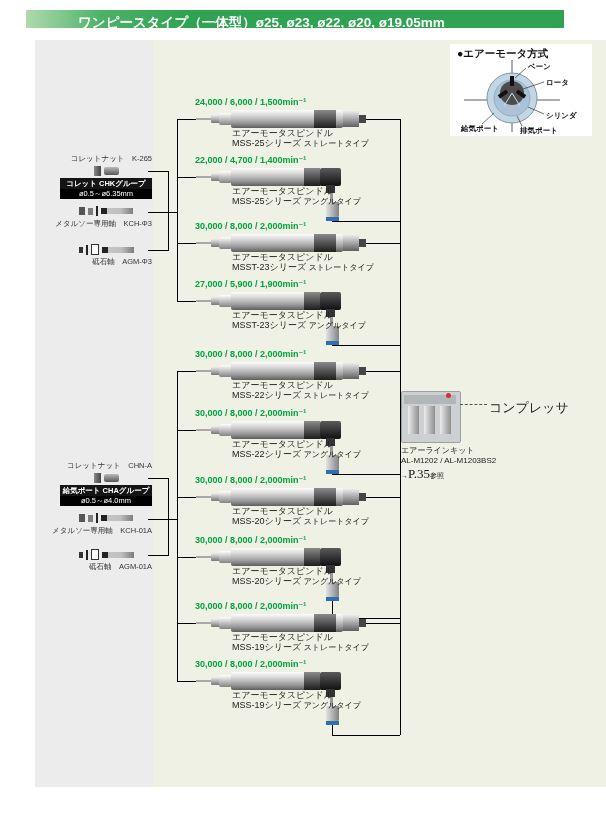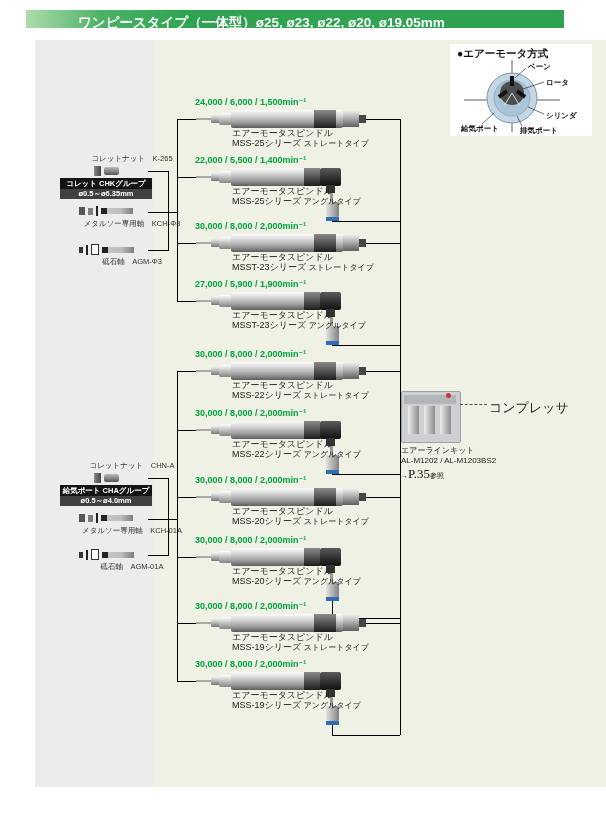--- a/index.html
+++ b/index.html
@@ -39,25 +39,25 @@
   .nub{left:163px;top:8px;width:7px;height:8px;background:#464646;}
   .angle .sbody{width:92px;}
   .angle .grip{left:108px;width:16px;}
   .angle .ahead{left:124px;top:3px;width:21px;height:18px;background:linear-gradient(#5a5a5a,#101010);border-radius:2px;}
   .angle .adrop{left:130px;top:20px;width:9px;height:8px;background:#333;}
   .angle .stem{left:134px;top:28px;width:3px;height:9px;background:#999;}
   .angle .afit{left:130px;top:37px;width:13px;height:15px;background:linear-gradient(90deg,#e2e2e2,#828282);border-radius:1px;}
   .angle .btip{left:130px;top:52px;width:13px;height:4px;background:#2f6db5;}
 
   
-  .lc-label{position:absolute;left:40px;width:112px;text-align:center;font-size:7.5px;color:#333;white-space:nowrap;margin-left:36px;}
+  .lc-label{position:absolute;left:40px;width:112px;text-align:right;font-size:7.5px;color:#333;white-space:nowrap;}
   .bar-blk{position:absolute;left:60px;width:92px;height:11px;background:#141414;color:#fff;
            font-size:7.5px;font-weight:bold;text-align:center;line-height:11px;white-space:nowrap;}
-  .bar-gry{position:absolute;left:60px;width:92px;height:10px;background:#404040;color:#fff;
-           font-size:7.5px;font-weight:bold;text-align:center;line-height:10px;white-space:nowrap;}
+  .bar-gry{position:absolute;left:60px;width:92px;height:10px;background:#000000;color:#fff;
+           font-size:7.5px;font-weight:normal;text-align:center;line-height:10px;white-space:nowrap;}
   .icorow{position:absolute;left:60px;width:92px;display:flex;align-items:center;justify-content:center;gap:3px;}
   .icorow b{display:block;}
   .ic-cyl{width:7px;height:10px;background:linear-gradient(90deg,#888,#444);}
   .ic-cap{width:15px;height:8px;background:linear-gradient(#bbb,#555);border-radius:2px;}
   .ic-sq1{width:6px;height:8px;background:#555;}
   .ic-sq2{width:5px;height:7px;background:#7d7d7d;}
   .ic-bar{width:2px;height:10px;background:#222;}
   .ic-rod{width:32px;height:6px;background:linear-gradient(90deg,#222 18%,#c4c4c4 18%,#bfbfbf 60%,#7d7d7d);}
   .ic-dot{width:4px;height:6px;background:#333;}
   .ic-wht{width:8px;height:11px;background:#fff;border:1px solid #333;box-sizing:border-box;}
@@ -223,21 +223,21 @@
       <i class="sbody"></i>
       <i class="grip"></i>
       <i class="cap"></i>
       <i class="nub"></i>
   </div>
   <div class="pname" style="top:128px">
     <span>エアーモータスピンドル</span><br>
     <span>MSS-25シリーズ</span> <span class="typ">ストレートタイプ</span>
   </div>
 
-  <div class="spec" style="top:155px">22,000 / 5,500 / 1,400min⁻¹</div>
+  <div class="spec" style="top:155px">22,000 / 4,700 / 1,400min⁻¹</div>
   <div class="spindle angle" style="left:196px;top:165px">
     <i class="shk"></i>
       <i class="nose"></i>
       <i class="snut"></i>
       <i class="sbody"></i>
       <i class="grip"></i>
       <i class="ahead"></i>
       <i class="adrop"></i>
       <i class="stem"></i>
       <i class="afit"></i>

